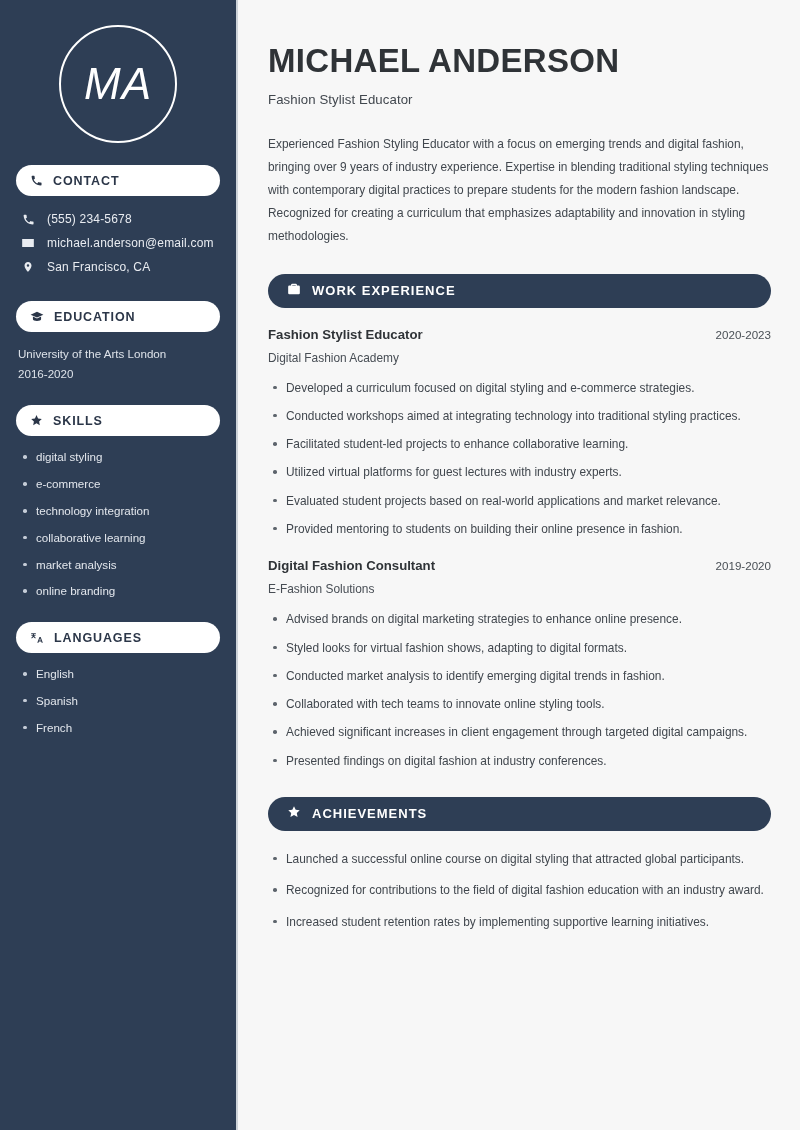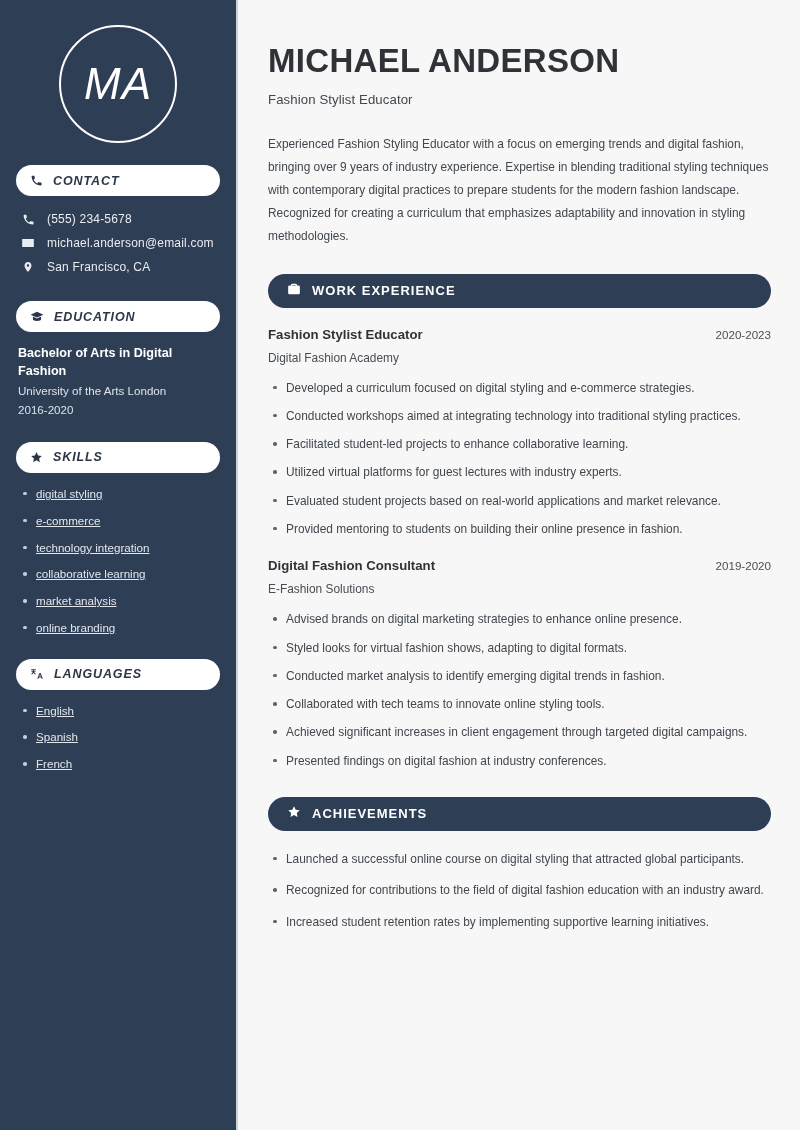--- a/index.html
+++ b/index.html
@@ -44,21 +44,20 @@
   }
 
   .pill {
     margin-top: 22px;
     background: #ffffff;
     border-radius: 999px;
     height: 31px;
     display: flex; align-items: center;
     padding: 0 14px;
     gap: 10px;
-    font-style: italic;
   }
   .pill-label {
     color: #2b3648;
     font-size: 12.5px;
     font-weight: bold;
     letter-spacing: 0.9px;
   }
   .pill svg { display: block; }
 
   .side-list { margin-top: 11px; }
@@ -90,21 +89,20 @@
   }
 
   .bullet-list { margin-top: 13px; padding-left: 4px; }
   .bullet-item {
     position: relative;
     padding-left: 16px;
     color: #e3e7ed;
     font-size: 11.6px;
     line-height: 1.45;
     margin-bottom: 10px;
-    text-decoration: underline;
   }
   .bullet-item::before {
     content: "";
     position: absolute;
     left: 3px; top: 6px;
     width: 3.5px; height: 3.5px;
     border-radius: 50%;
     background: #c6cdd8;
   }
 
@@ -244,21 +242,20 @@
 
     <div class="pill">
       <span class="ico">
         <svg width="14" height="14" viewBox="0 0 24 24" fill="#2b3648">
           <path d="M12 3 1 8l11 5 11-5-11-5zm-7 8.3V16c0 1.7 3.1 3 7 3s7-1.3 7-3v-4.7l-7 3.2-7-3.2z"></path>
         </svg>
       </span>
       <span class="pill-label">EDUCATION</span>
     </div>
     <div class="edu-block">
-      <div class="edu-degree">Bachelor of Arts in Digital Fashion</div>
       <div class="edu-school">University of the Arts London</div>
       <div class="edu-years">2016-2020</div>
     </div>
 
     <div class="pill">
       <span class="ico">
         <svg width="13" height="13" viewBox="0 0 24 24" fill="#2b3648">
           <path d="M12 2l2.9 6.3 6.9.8-5 4.7 1.3 6.8L12 17.3 5.9 20.6 7.2 13.8l-5-4.7 6.9-.8L12 2z"></path>
         </svg>
       </span>

